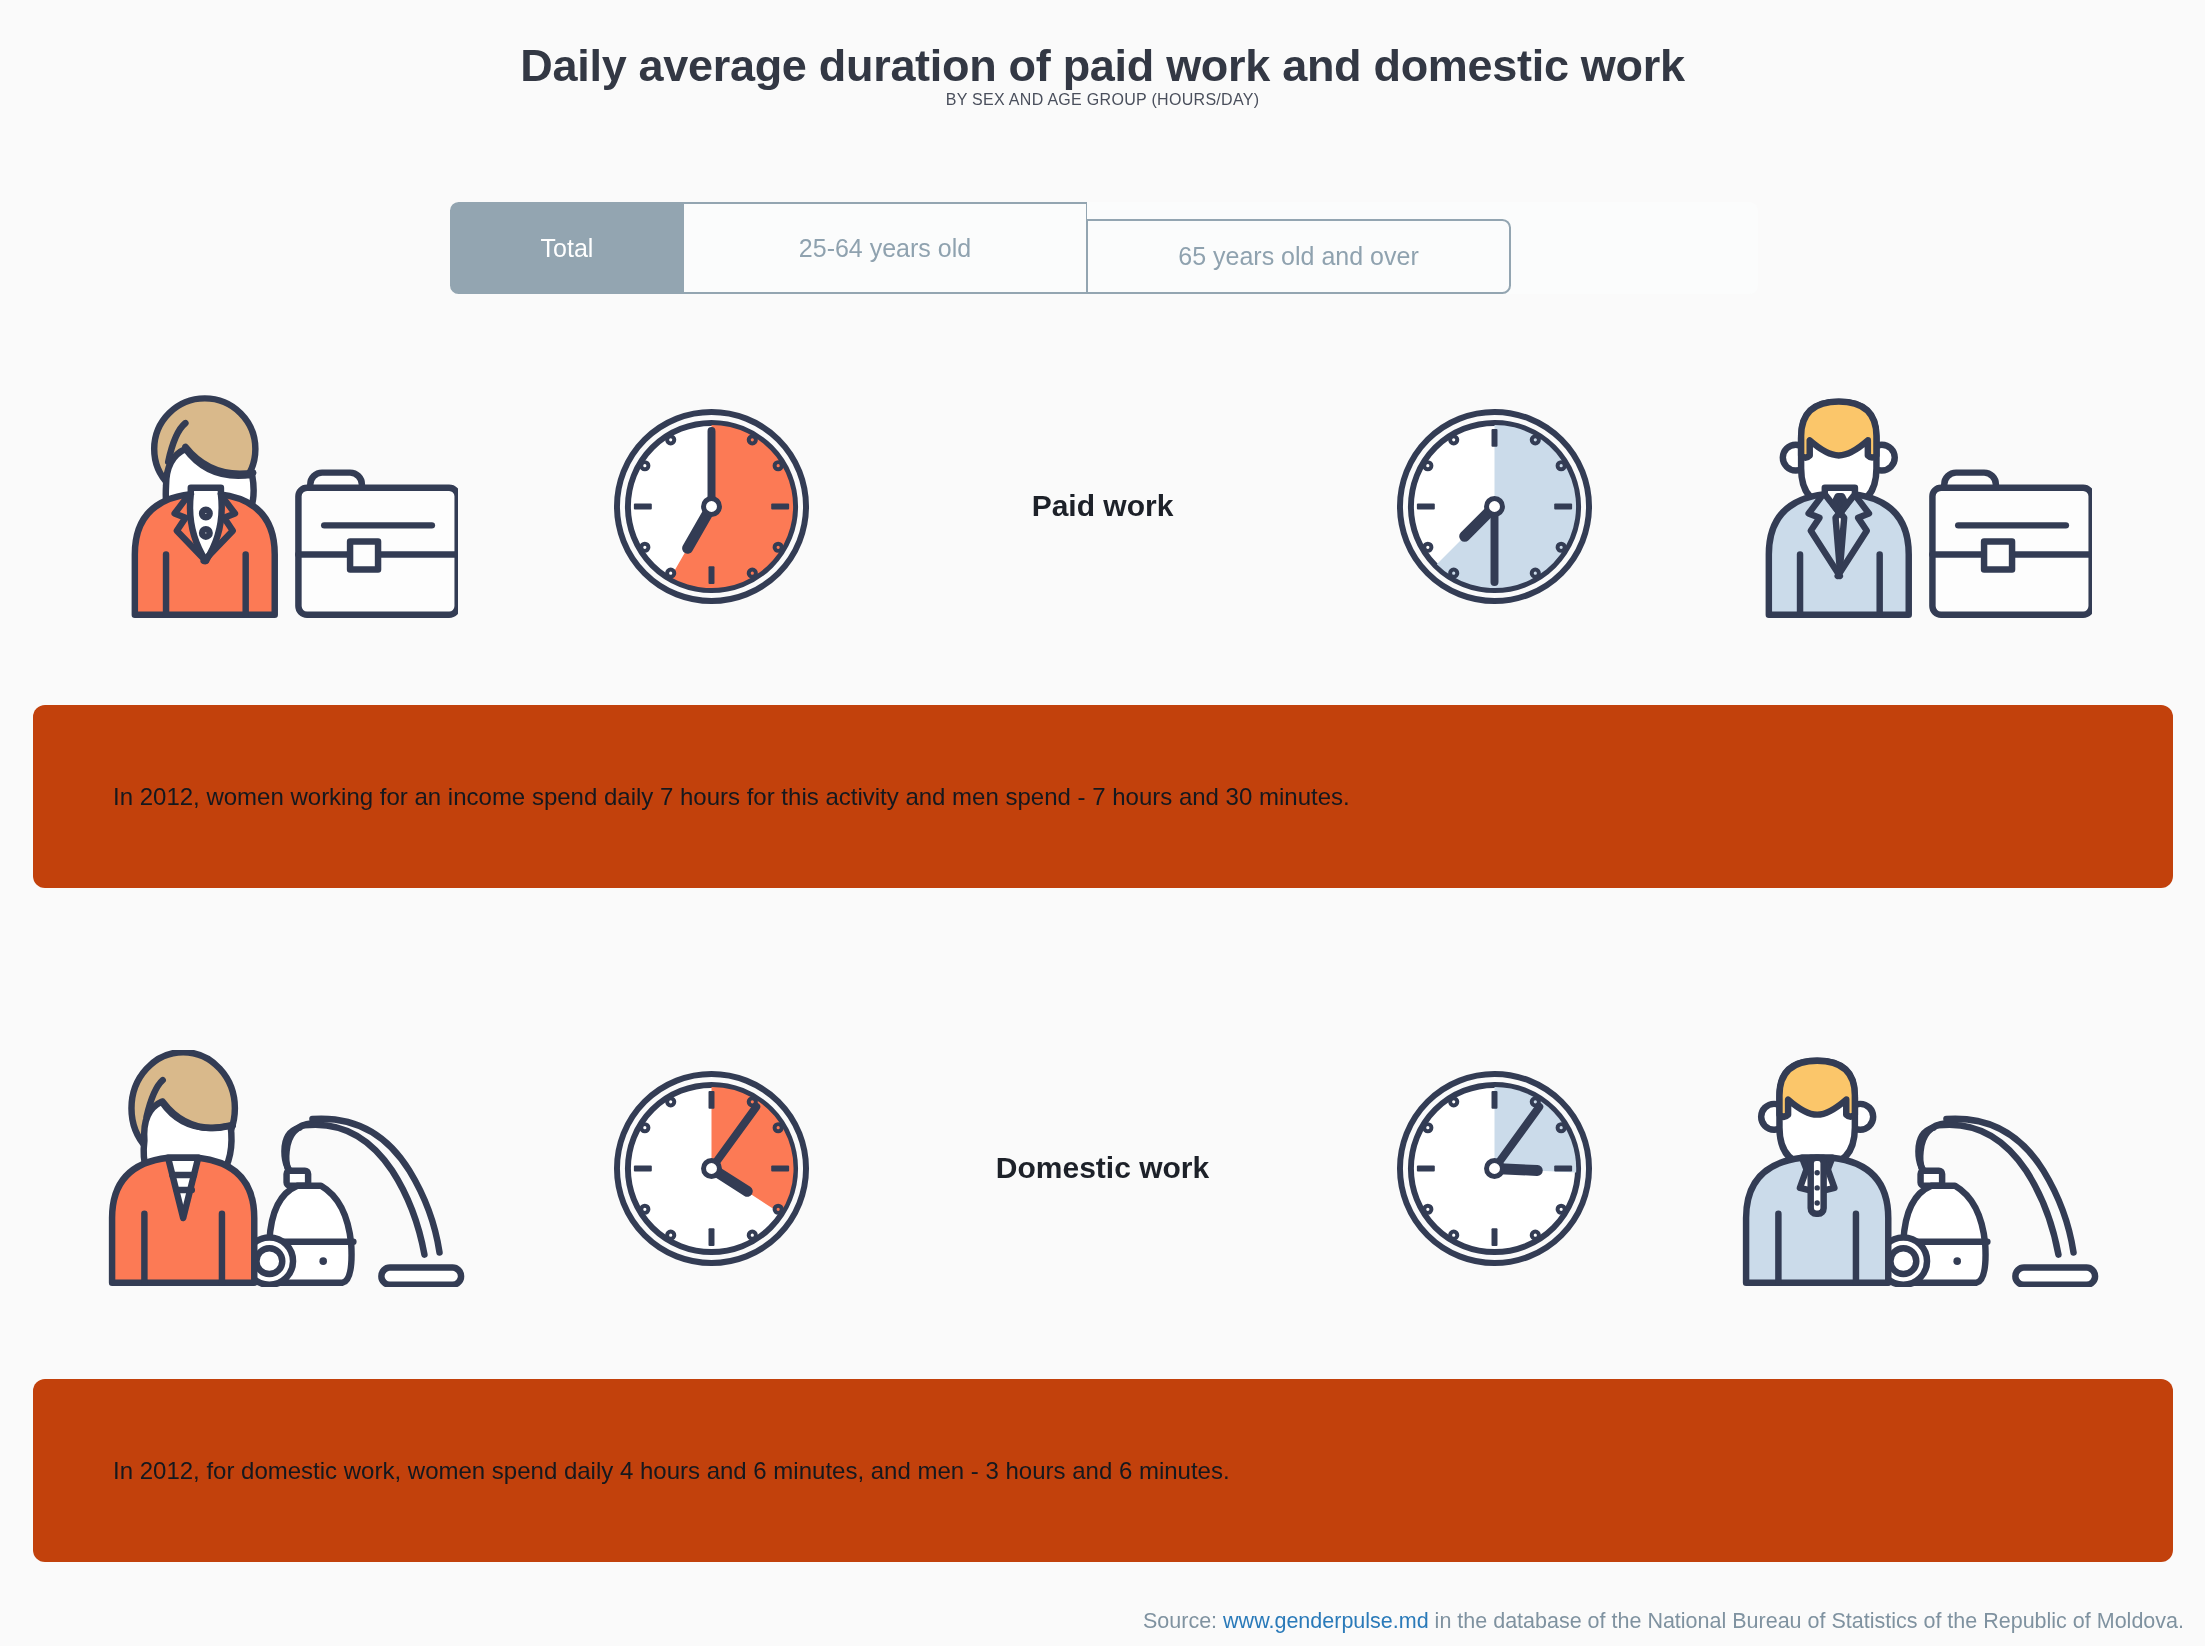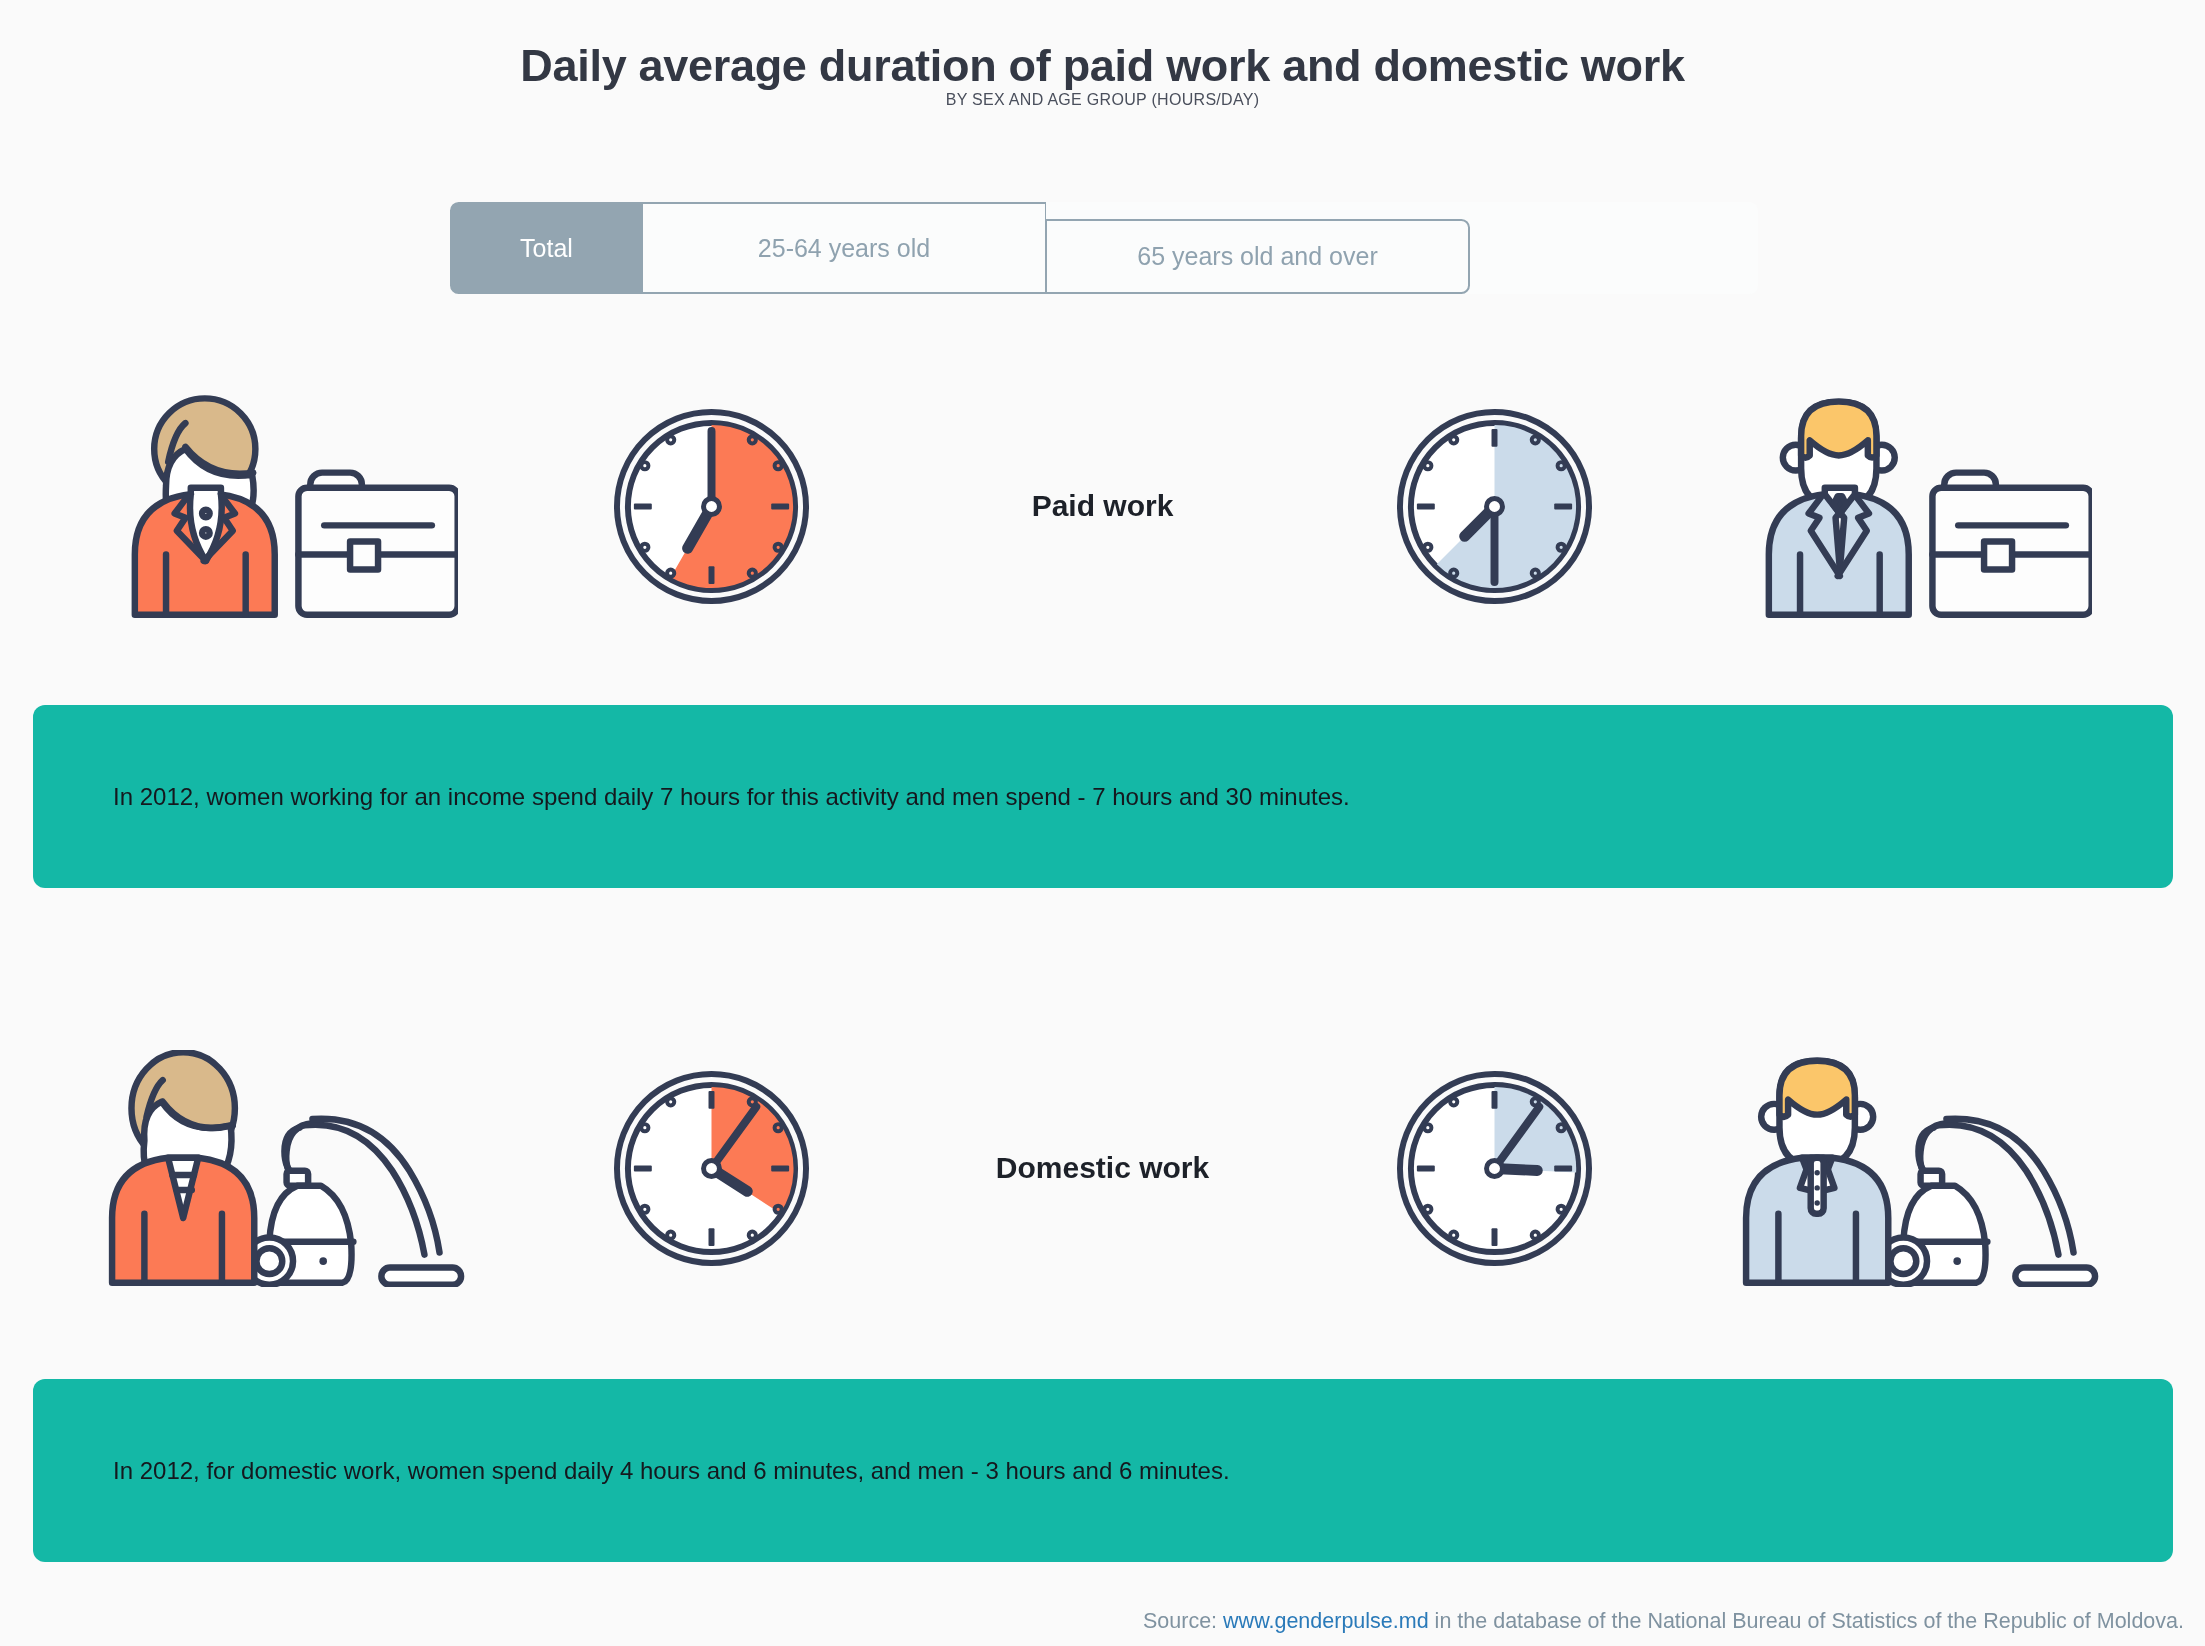--- a/index.html
+++ b/index.html
@@ -35,21 +35,21 @@
   .tab{
     flex:0 0 auto;
     display:flex;align-items:center;justify-content:center;
     font-size:25px;
     box-sizing:border-box;
     border:2.2px solid #93a5b1;
     border-left-width:1.1px;border-right-width:1.1px;
     color:#8fa2af;
     background:#fbfcfc;
   }
-  .tab.w1{width:192px;}
+  .tab.w1{width:233px;}
   .tab.w2{width:336px;}
   .tab.w3{width:404px;}
   .tab.w4{width:424px;}
   .tab.active{
     background:#93a5b1;color:#ffffff;border-color:#93a5b1;
     border-top-left-radius:8.6px;border-bottom-left-radius:8.6px;
     border-left-width:2.2px;
   }
   .tab.last{
     border-top-right-radius:8.6px;border-bottom-right-radius:8.6px;
@@ -66,21 +66,21 @@
   .cell.person-l{width:571px;justify-content:center;}
   .cell.clock-l{width:280px;}
   .cell.label{flex:1;justify-content:center;}
   .cell.clock-r{width:280px;}
   .cell.person-r{width:571px;justify-content:center;}
   .worklabel{font-size:30px;font-weight:bold;color:#1d2129;}
 
   
   .band{
     position:absolute;left:33px;width:2140px;
-    background:#14b8a6;border-radius:12px;
+    background:#c2410c;border-radius:12px;
   }
   .band.b1{top:705px;height:183px;}
   .band.b2{top:1379px;height:183px;}
   .band .txt{
     position:absolute;left:80px;top:50%;transform:translateY(-50%);
     font-size:24px;color:#15181e;white-space:nowrap;
   }
 
   
   .footer{

